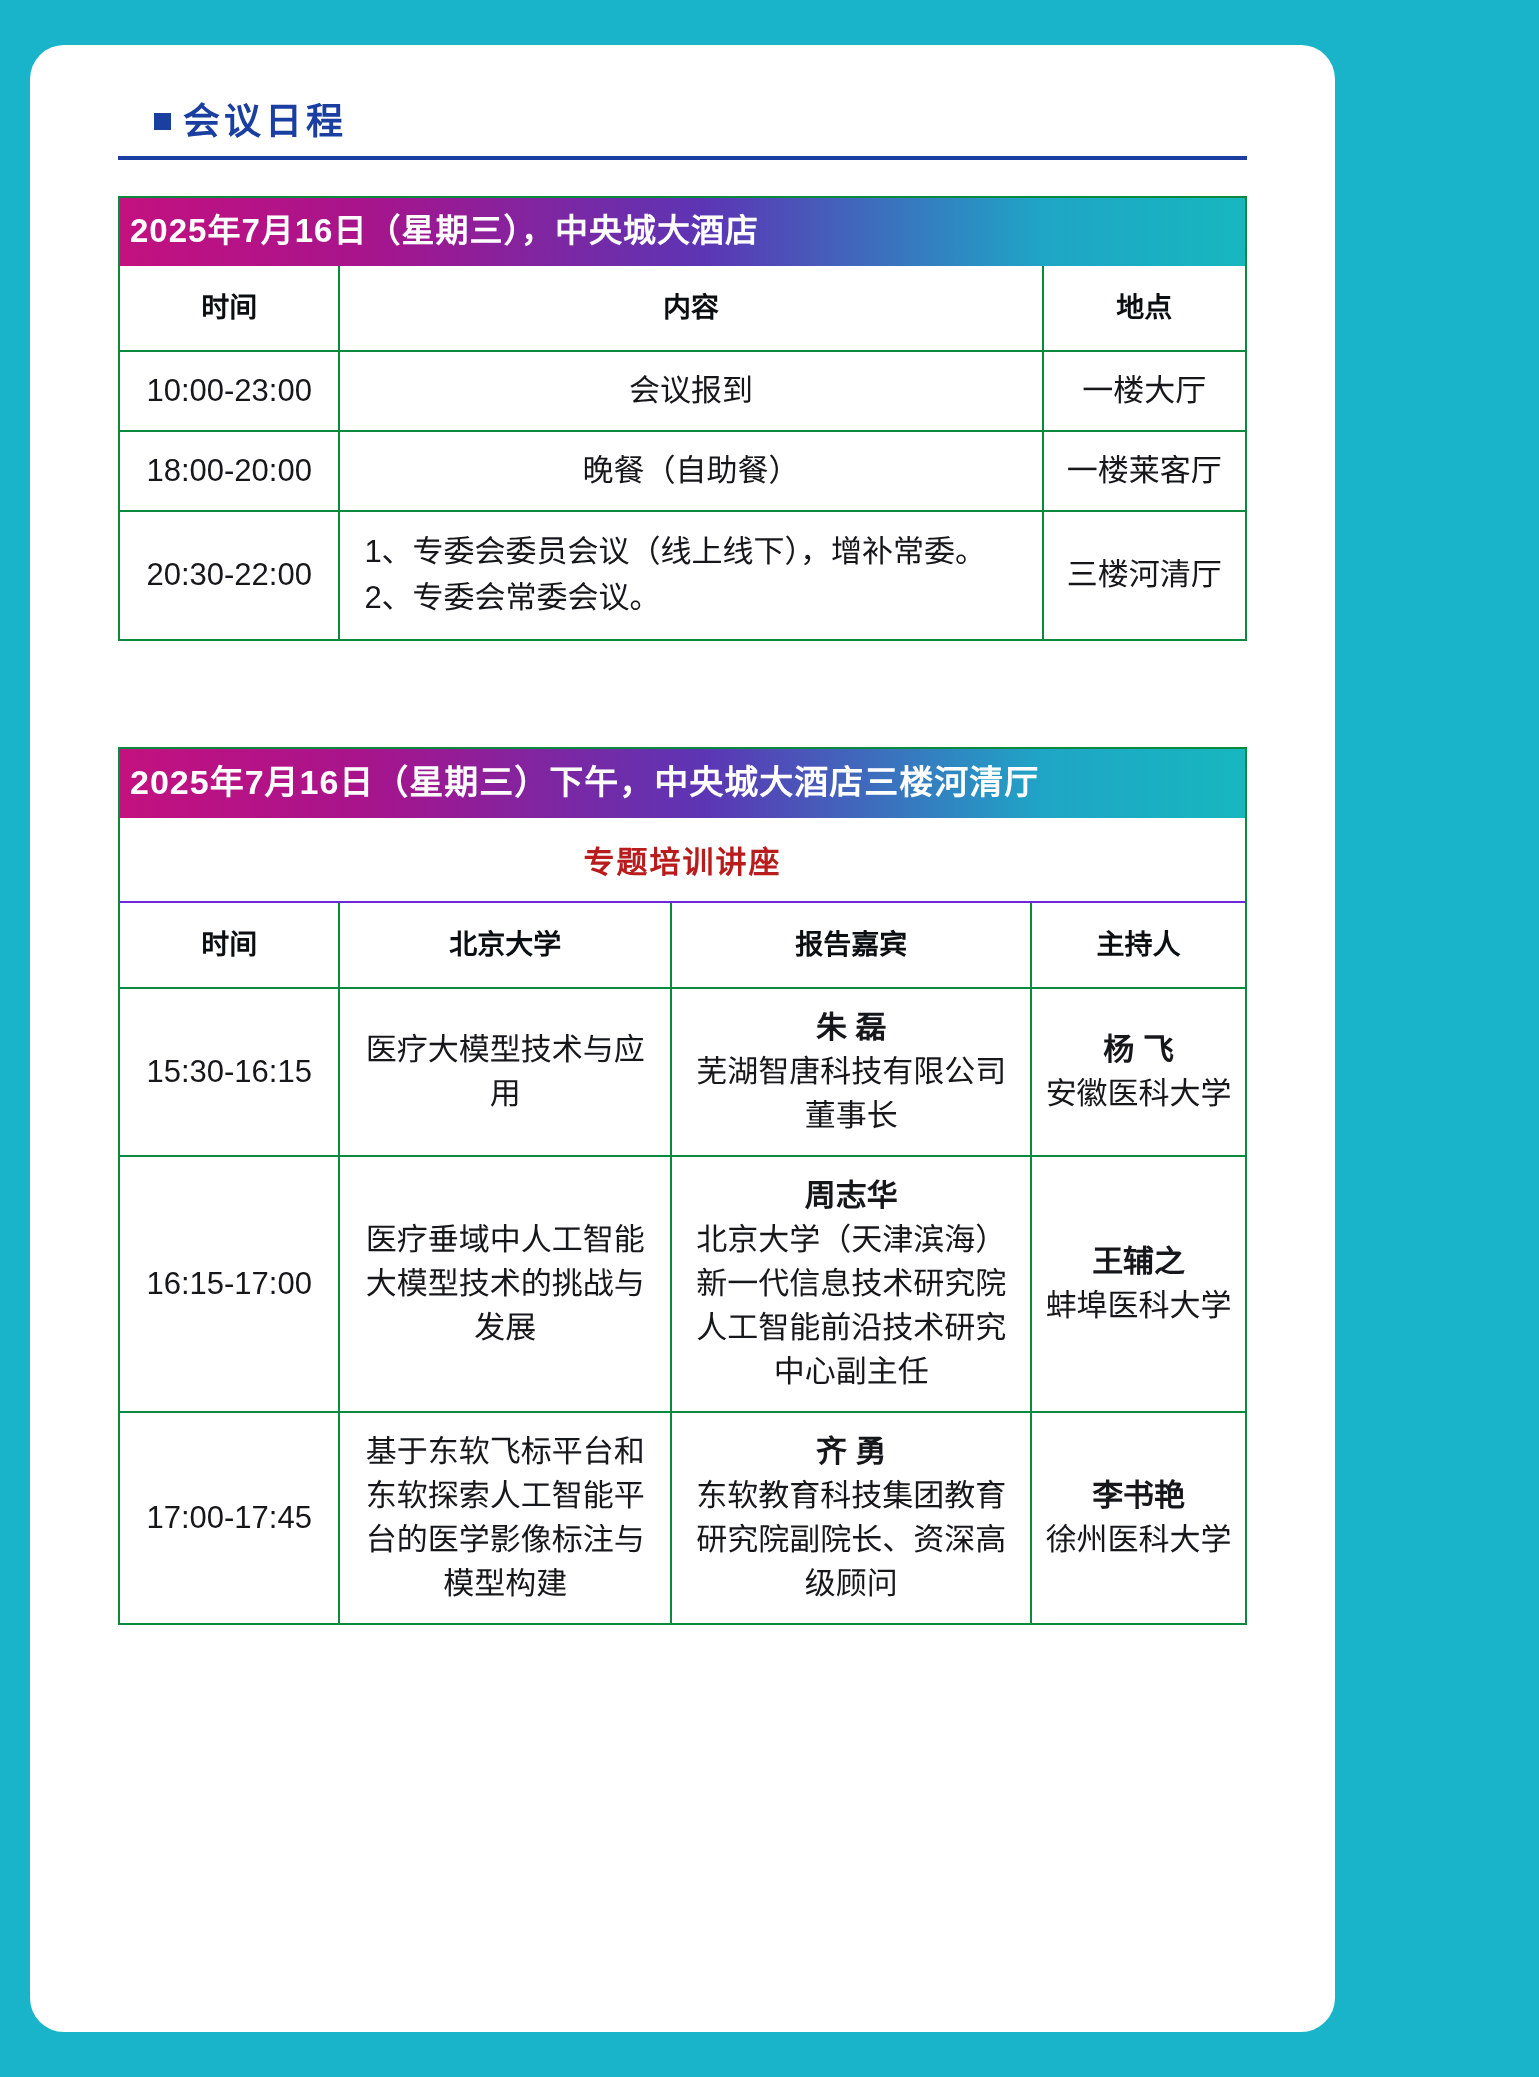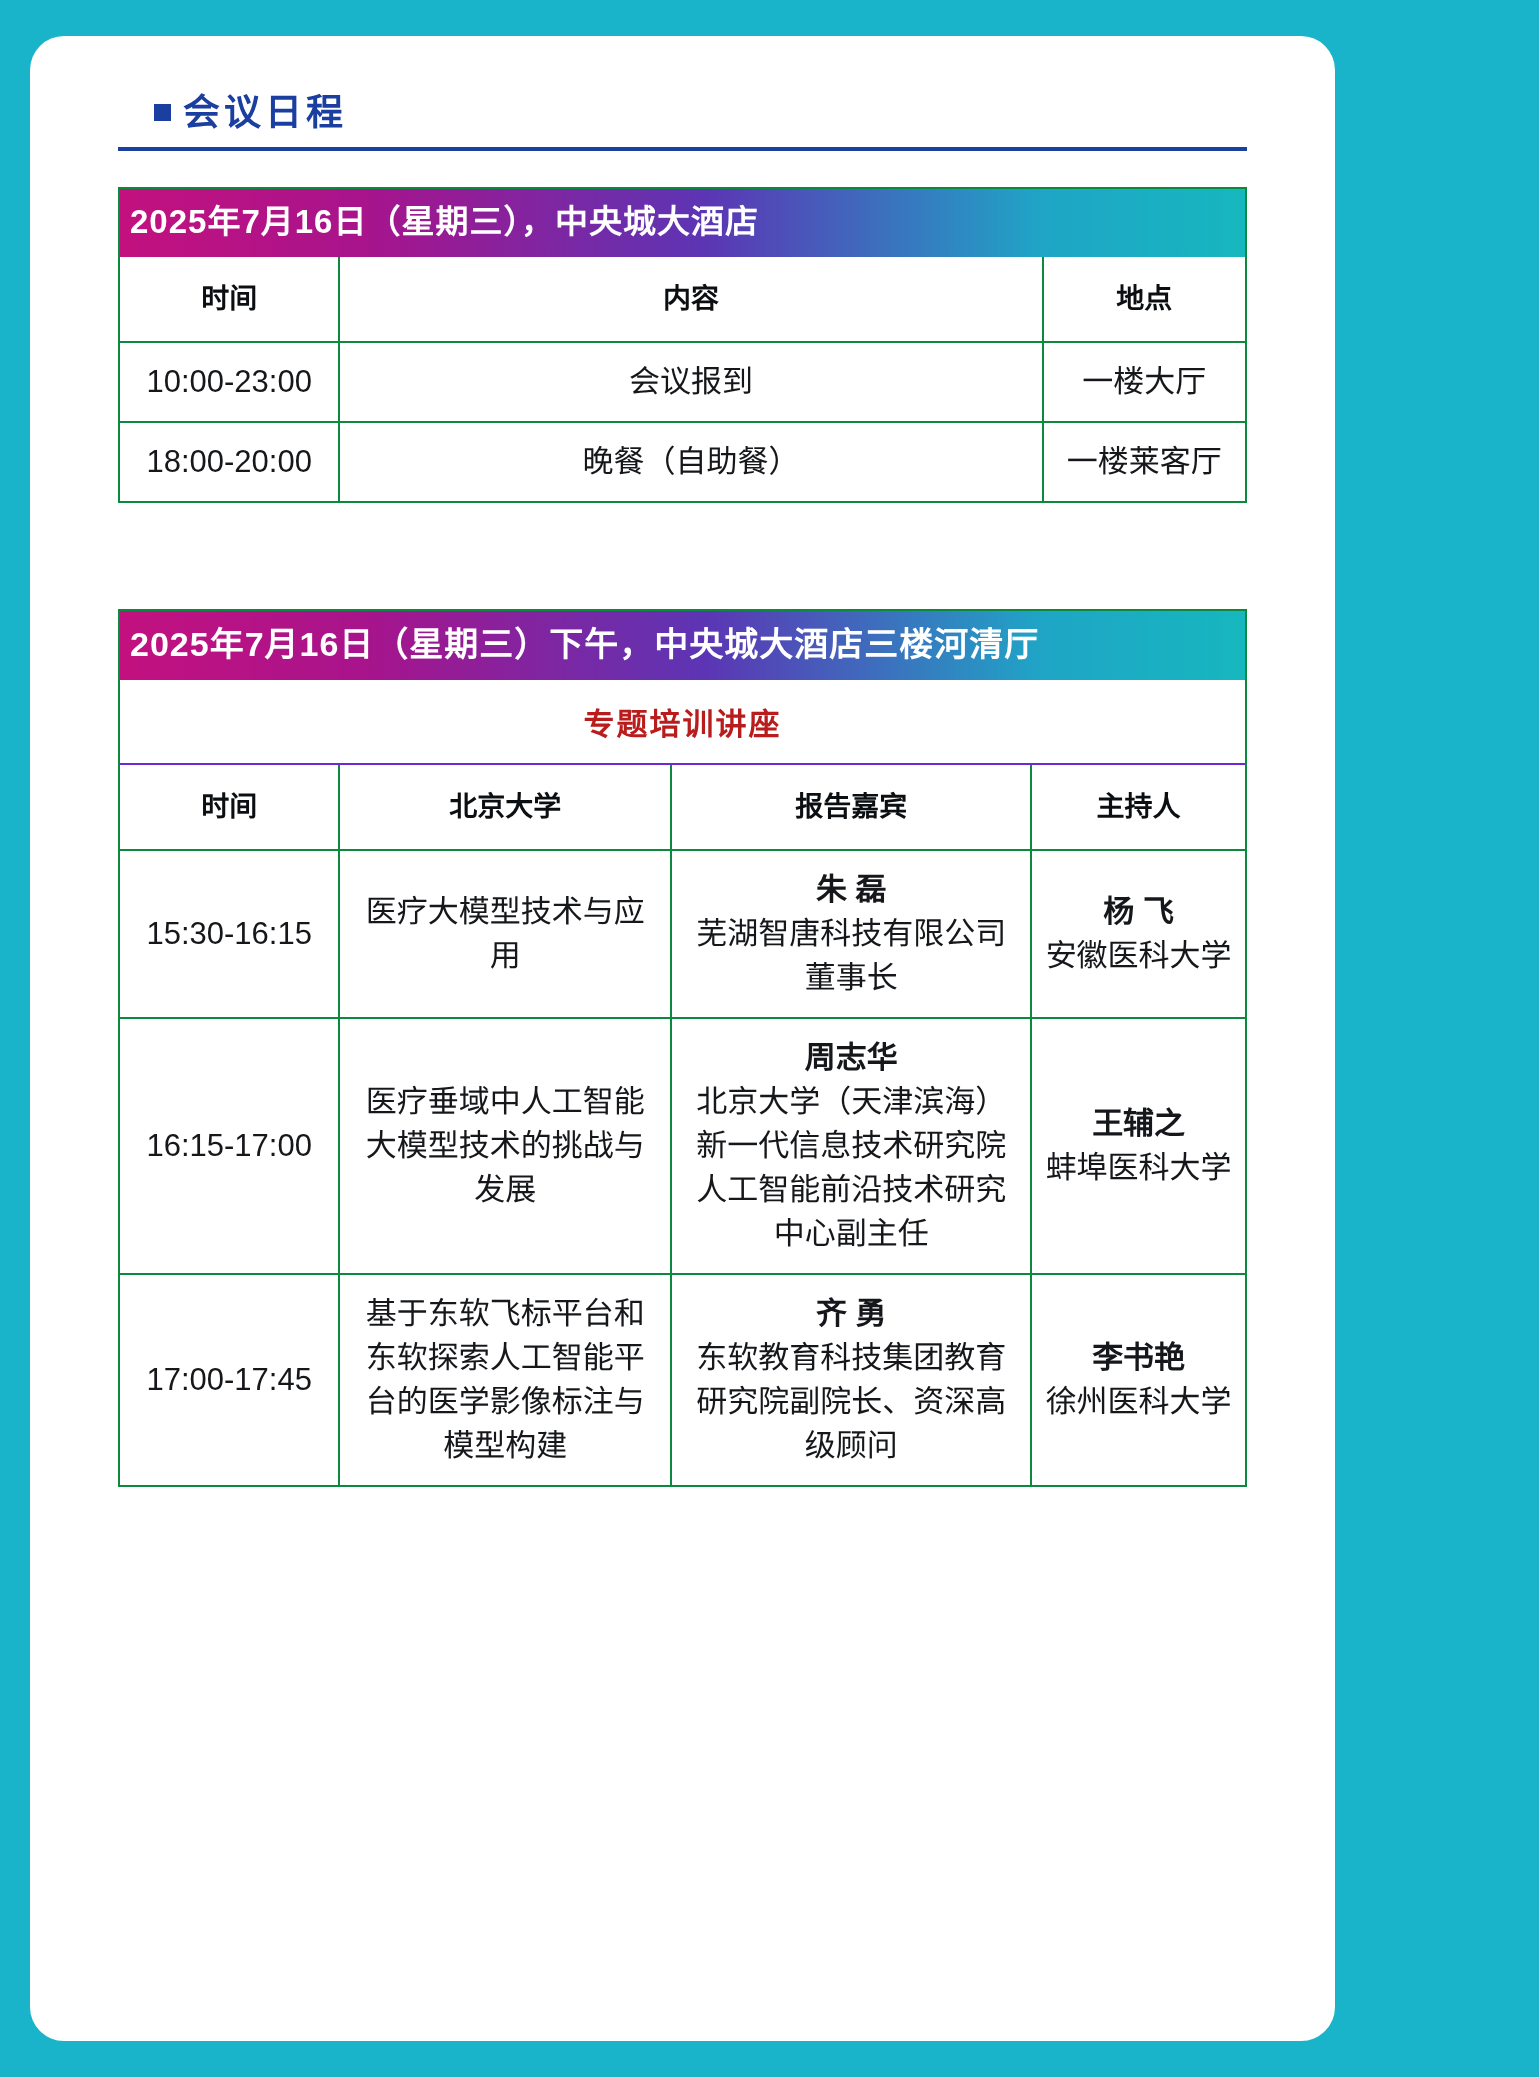--- a/index.html
+++ b/index.html
@@ -12,21 +12,21 @@
     height: 2077px;
     font-family: "Liberation Sans", "DejaVu Sans", sans-serif;
     overflow: hidden;
   }
   .page {
     position: relative;
     width: 1365px;
     height: 2077px;
     background: #19b4c9;
     box-sizing: border-box;
-    padding: 36px 30px;
+    padding: 45px 30px;
   }
   .sheet {
     width: 100%;
     height: 100%;
     background: #ffffff;
     border-radius: 34px;
     box-sizing: border-box;
     padding: 58px 88px 40px 88px;
     position: relative;
   }
@@ -153,20 +153,26 @@
           <tr>
             <td class="cell nowrap">10:00-23:00</td>
             <td class="cell vline">会议报到</td>
             <td class="cell vline nowrap">一楼大厅</td>
           </tr>
           <tr>
             <td class="cell nowrap">18:00-20:00</td>
             <td class="cell vline">晚餐（自助餐）</td>
             <td class="cell vline nowrap">一楼莱客厅</td>
           </tr>
+          <tr>
+            <td class="cell nowrap">20:30-22:00</td>
+            <td class="cell vline multi l2" style="white-space:pre-line">1、专委会委员会议（线上线下），增补常委。
+2、专委会常委会议。</td>
+            <td class="cell vline nowrap">三楼河清厅</td>
+          </tr>
         </tbody>
       </table>
     </div>
 
     <div class="block second">
       <div class="banner big">2025年7月16日（星期三）下午，中央城大酒店三楼河清厅</div>
       <div class="subbanner">专题培训讲座</div>
       <table>
         <colgroup>
           <col style="width:19.5%">

